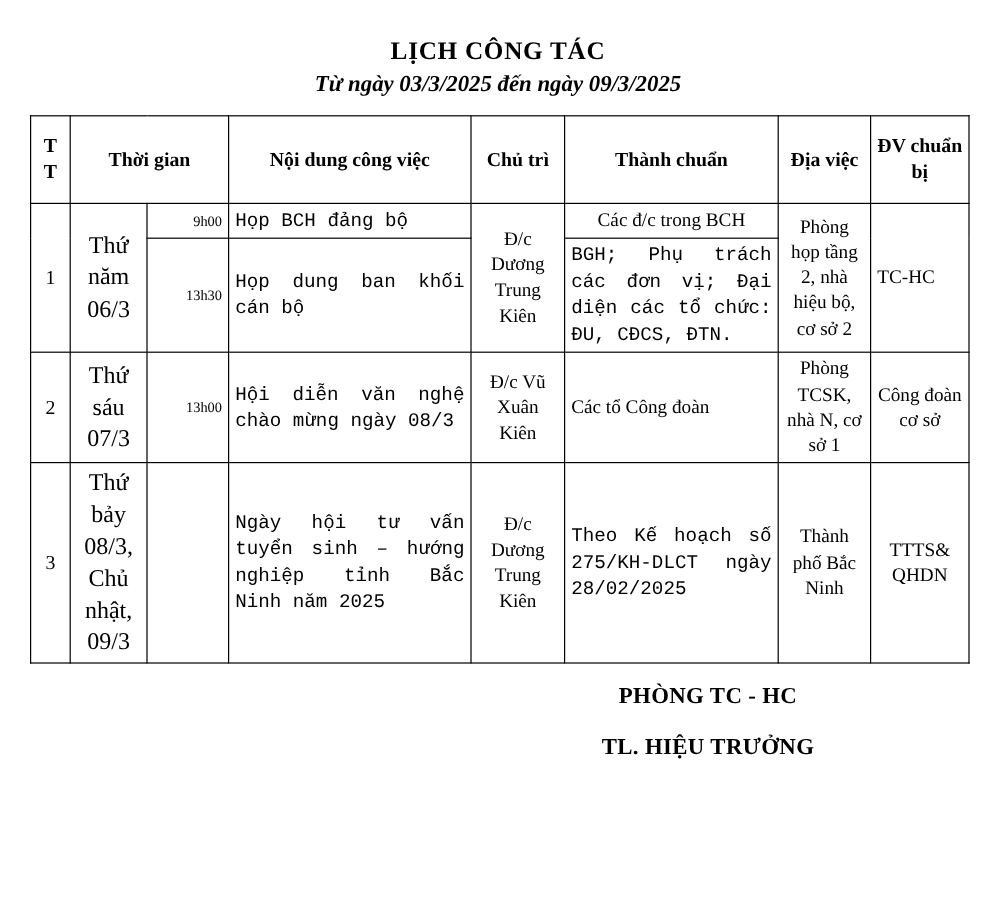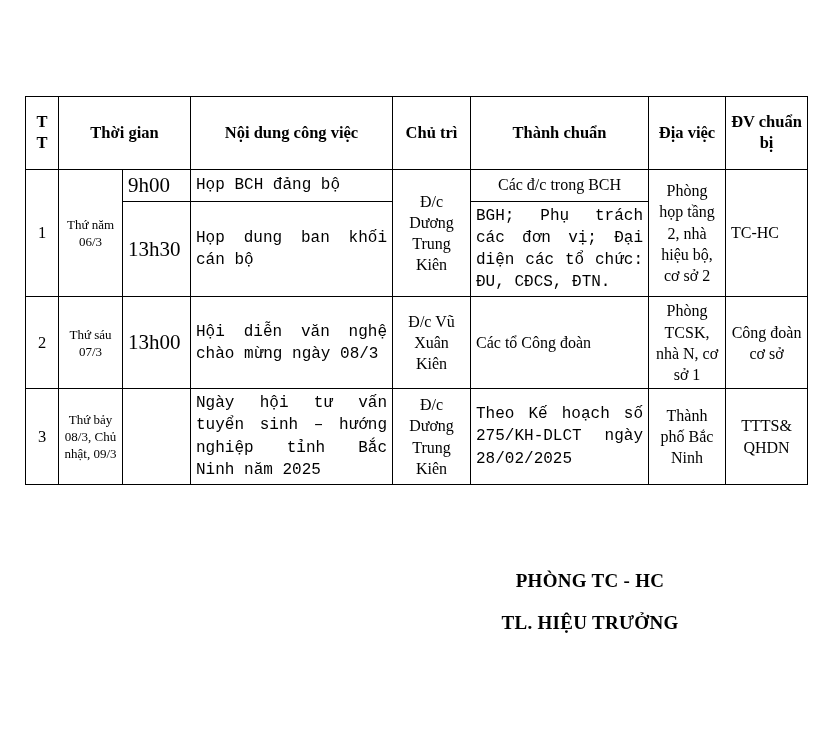--- a/index.html
+++ b/index.html
@@ -95,26 +95,26 @@
     text-align-last: left;
     line-height: 1.38;
     font-family: Liberation Mono, monospace;
   }
   .c-left { text-align: center; line-height: 1.38; }
   .c-tt { font-weight: bold; text-align: center; font-size: 16.5px; }
   .c-day {
     font-weight: bold;
     text-align: center;
     line-height: 1.33;
-    font-size: 13px;
+    font-size: 20px;
   }
   .c-time {
     font-weight: bold;
-    text-align: left;
-    font-size: 21px;
+    text-align: right;
+    font-size: 12px;
   }
   .c-stack {
     text-align: center;
     line-height: 1.33;
   }
   .c-pad-v { padding-top: 7px; padding-bottom: 7px; }
 
   
   .sign-block {
     position: absolute;
@@ -129,20 +129,24 @@
     line-height: 1.15;
     letter-spacing: 0.3px;
   }
   .sign-line + .sign-line { margin-top: 20px; }
 </style>
 </head>
 <body>
 
 <div class="page">
 
+  <div class="title-block">
+    <div class="doc-title">LỊCH CÔNG TÁC</div>
+    <div class="doc-subtitle">Từ ngày 03/3/2025 đến ngày 09/3/2025</div>
+  </div>
 
   <table class="sched-table">
     <colgroup>
       <col class="col-tt">
         <col class="col-day">
         <col class="col-time">
         <col class="col-content">
       <col class="col-chair">
         <col class="col-attend">
         <col class="col-place">

